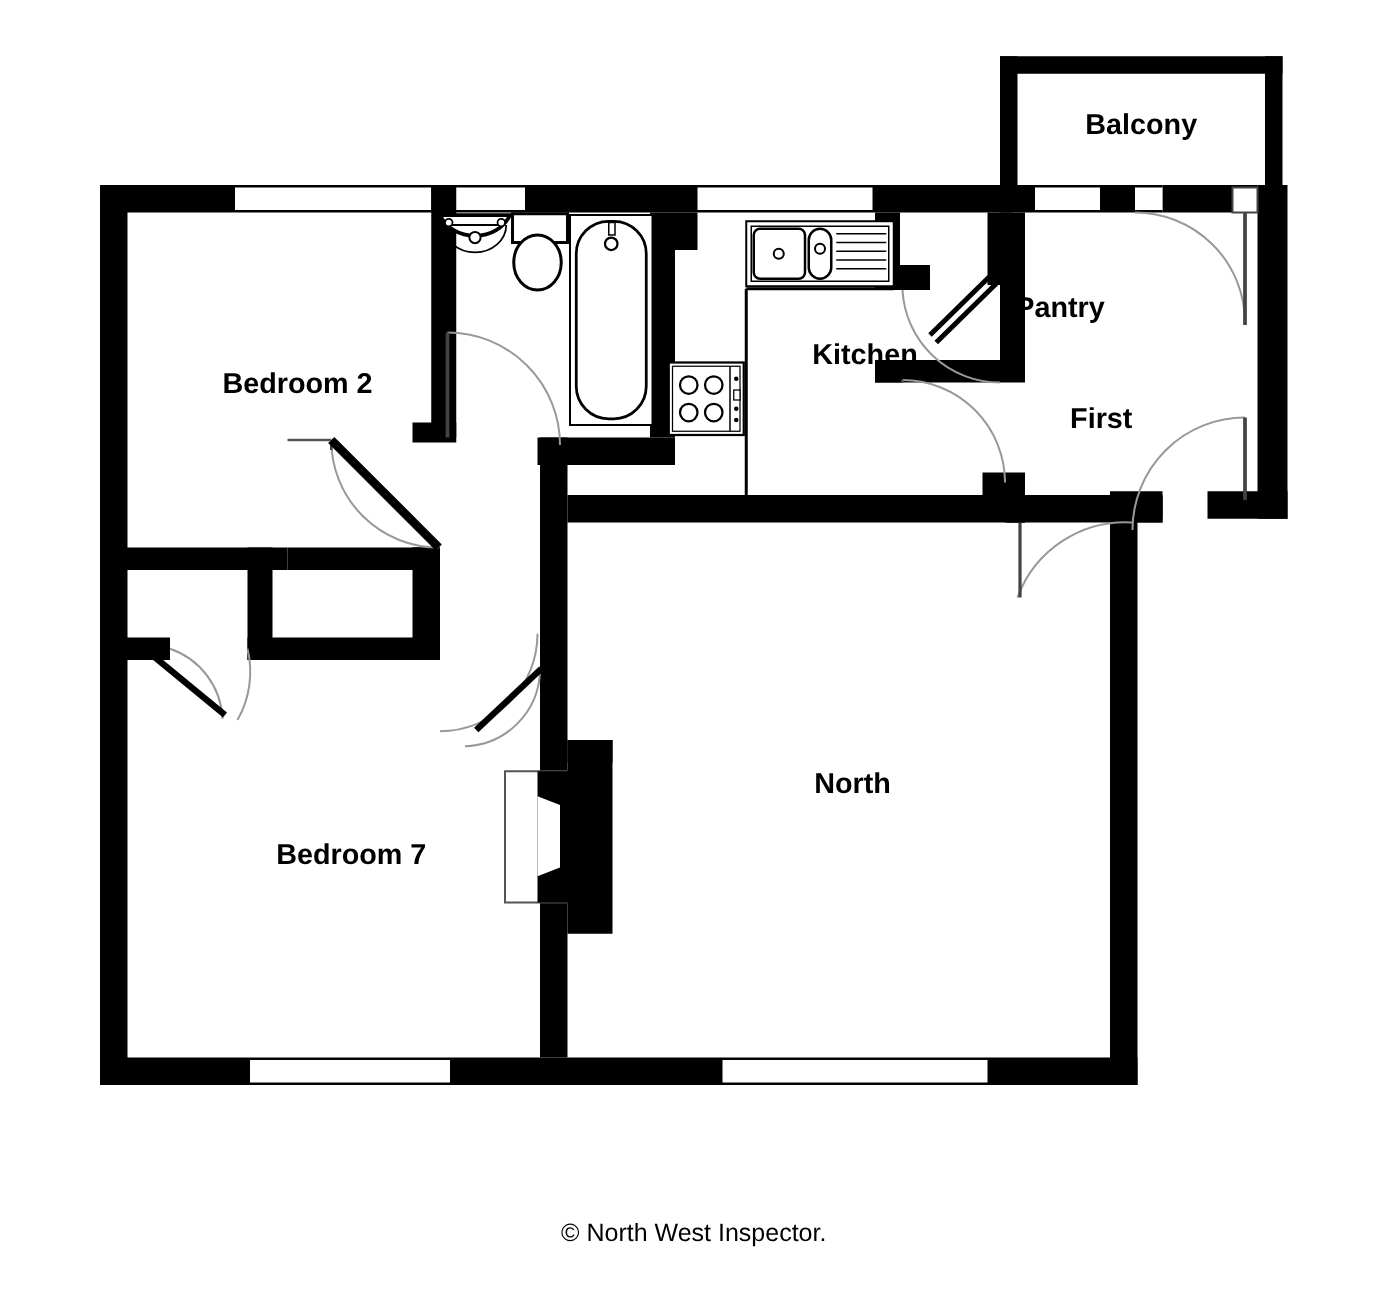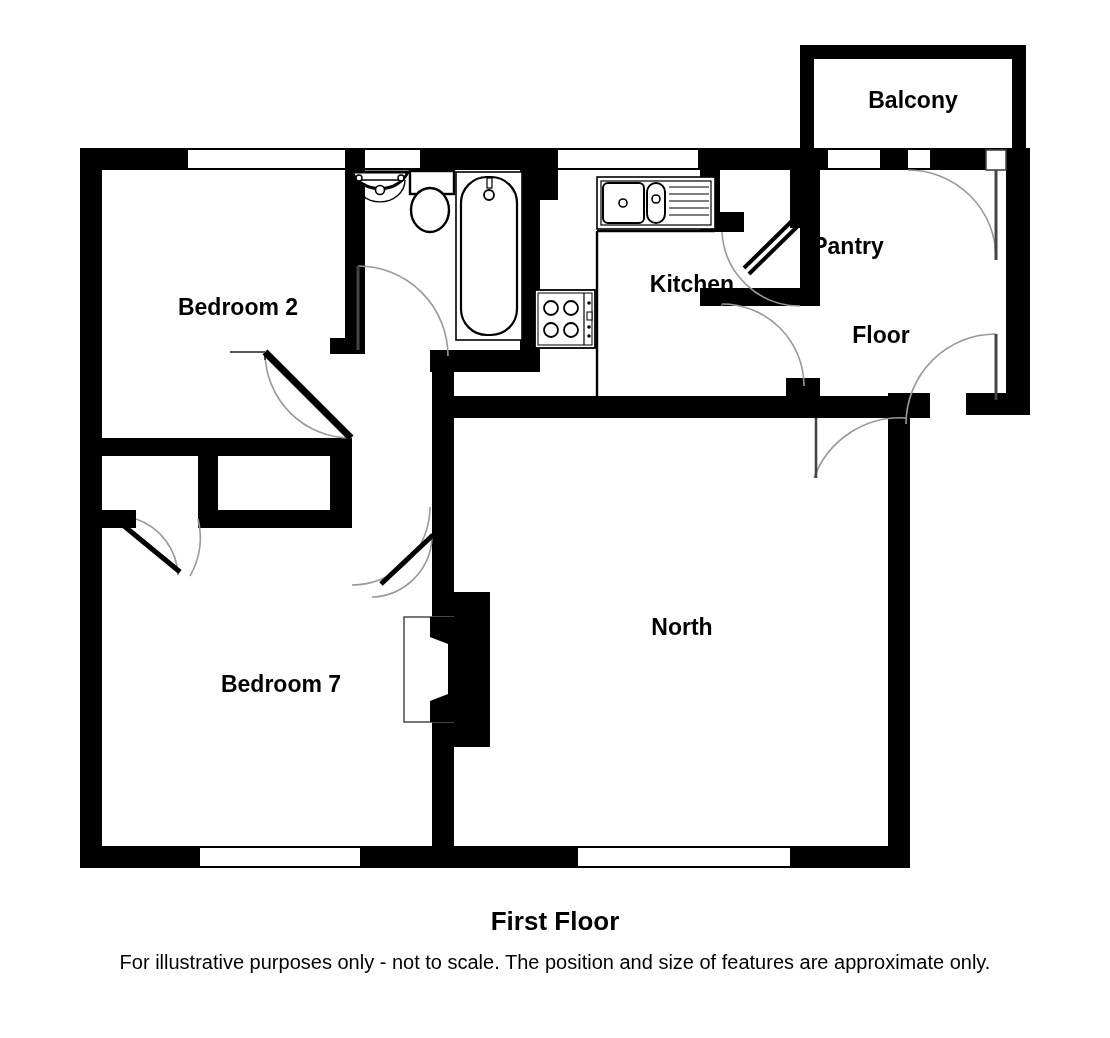--- a/index.html
+++ b/index.html
@@ -278,24 +278,23 @@
   </svg>
 
   <div class="room-label" style="left:913px; top:100px;">Balcony</div>
 
   <div class="room-label" style="left:238px; top:307px;">Bedroom 2</div>
 
   <div class="room-label" style="left:848px; top:246px;">Pantry</div>
 
   <div class="room-label" style="left:665px; top:284px;margin-left:27px;">Kitchen</div>
 
-  <div class="room-label" style="left:881px; top:335px;">Floor</div>
+  <div class="room-label" style="left:881px; top:335px;">First</div>
 
   <div class="room-label" style="left:682px; top:627px;">North</div>
 
   <div class="room-label" style="left:281px; top:684px;">Bedroom 7</div>
 
-  <div class="caption-block" id="plan-title">First Floor</div>
-
-  <div class="caption-block" id="disclaimer-line-1">For illustrative purposes only - not to scale. The position and size of features are approximate only.</div>
-
+
+
+  <div class="caption-block" id="disclaimer-line-2">© North West Inspector.</div>
 
 </div>
 
 </body></html>

